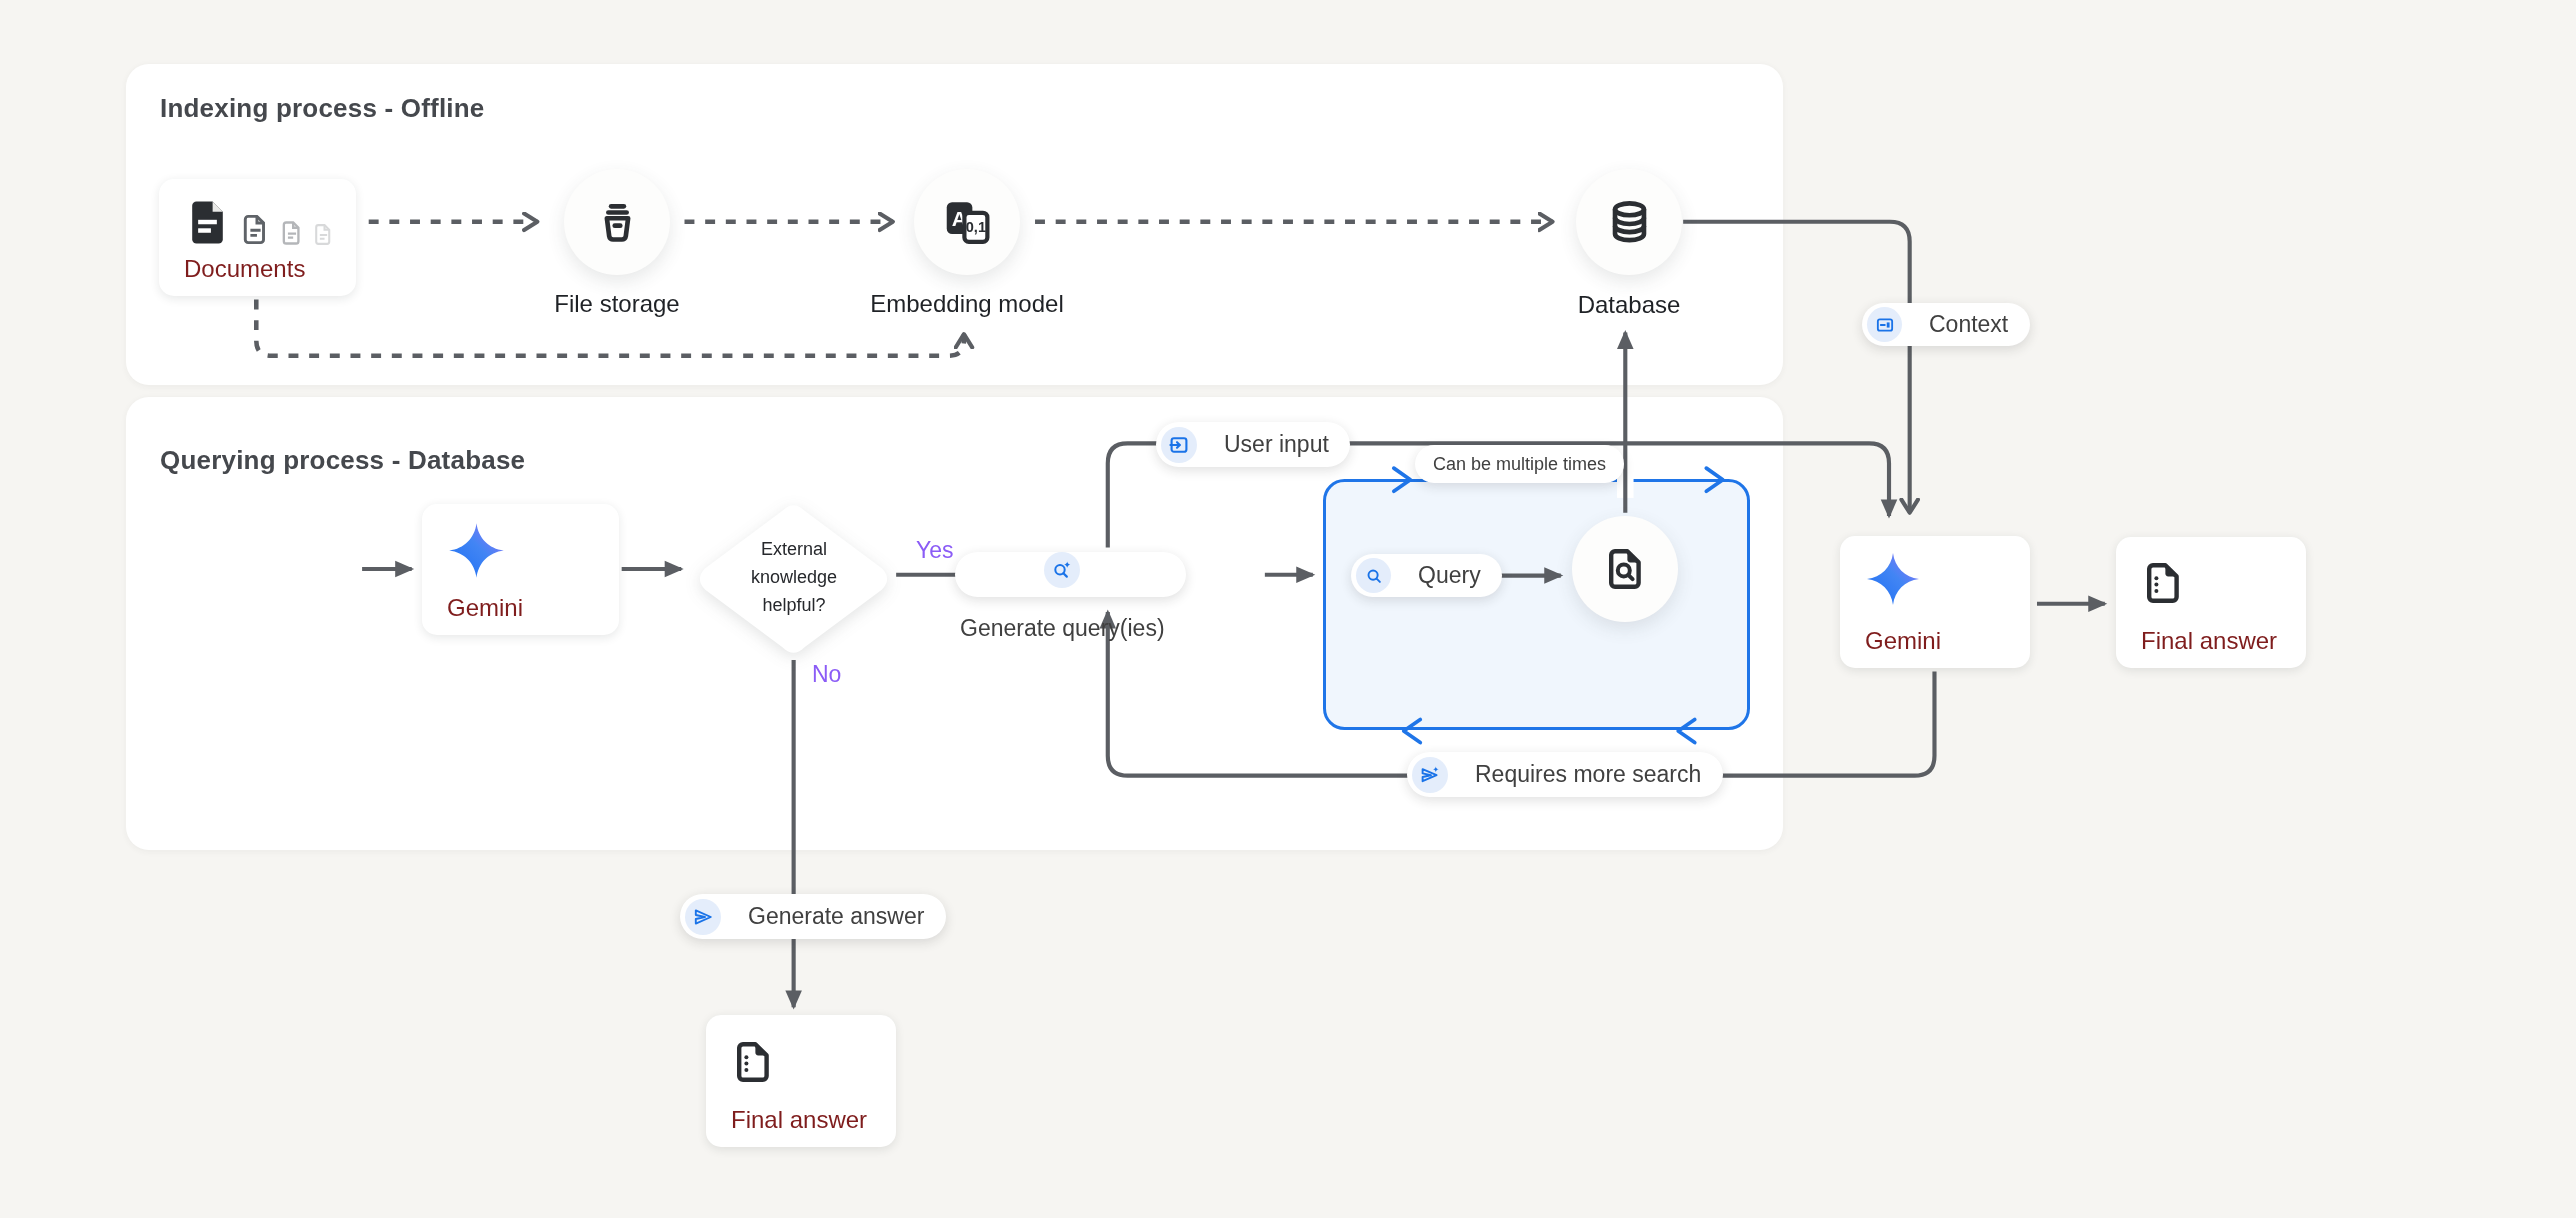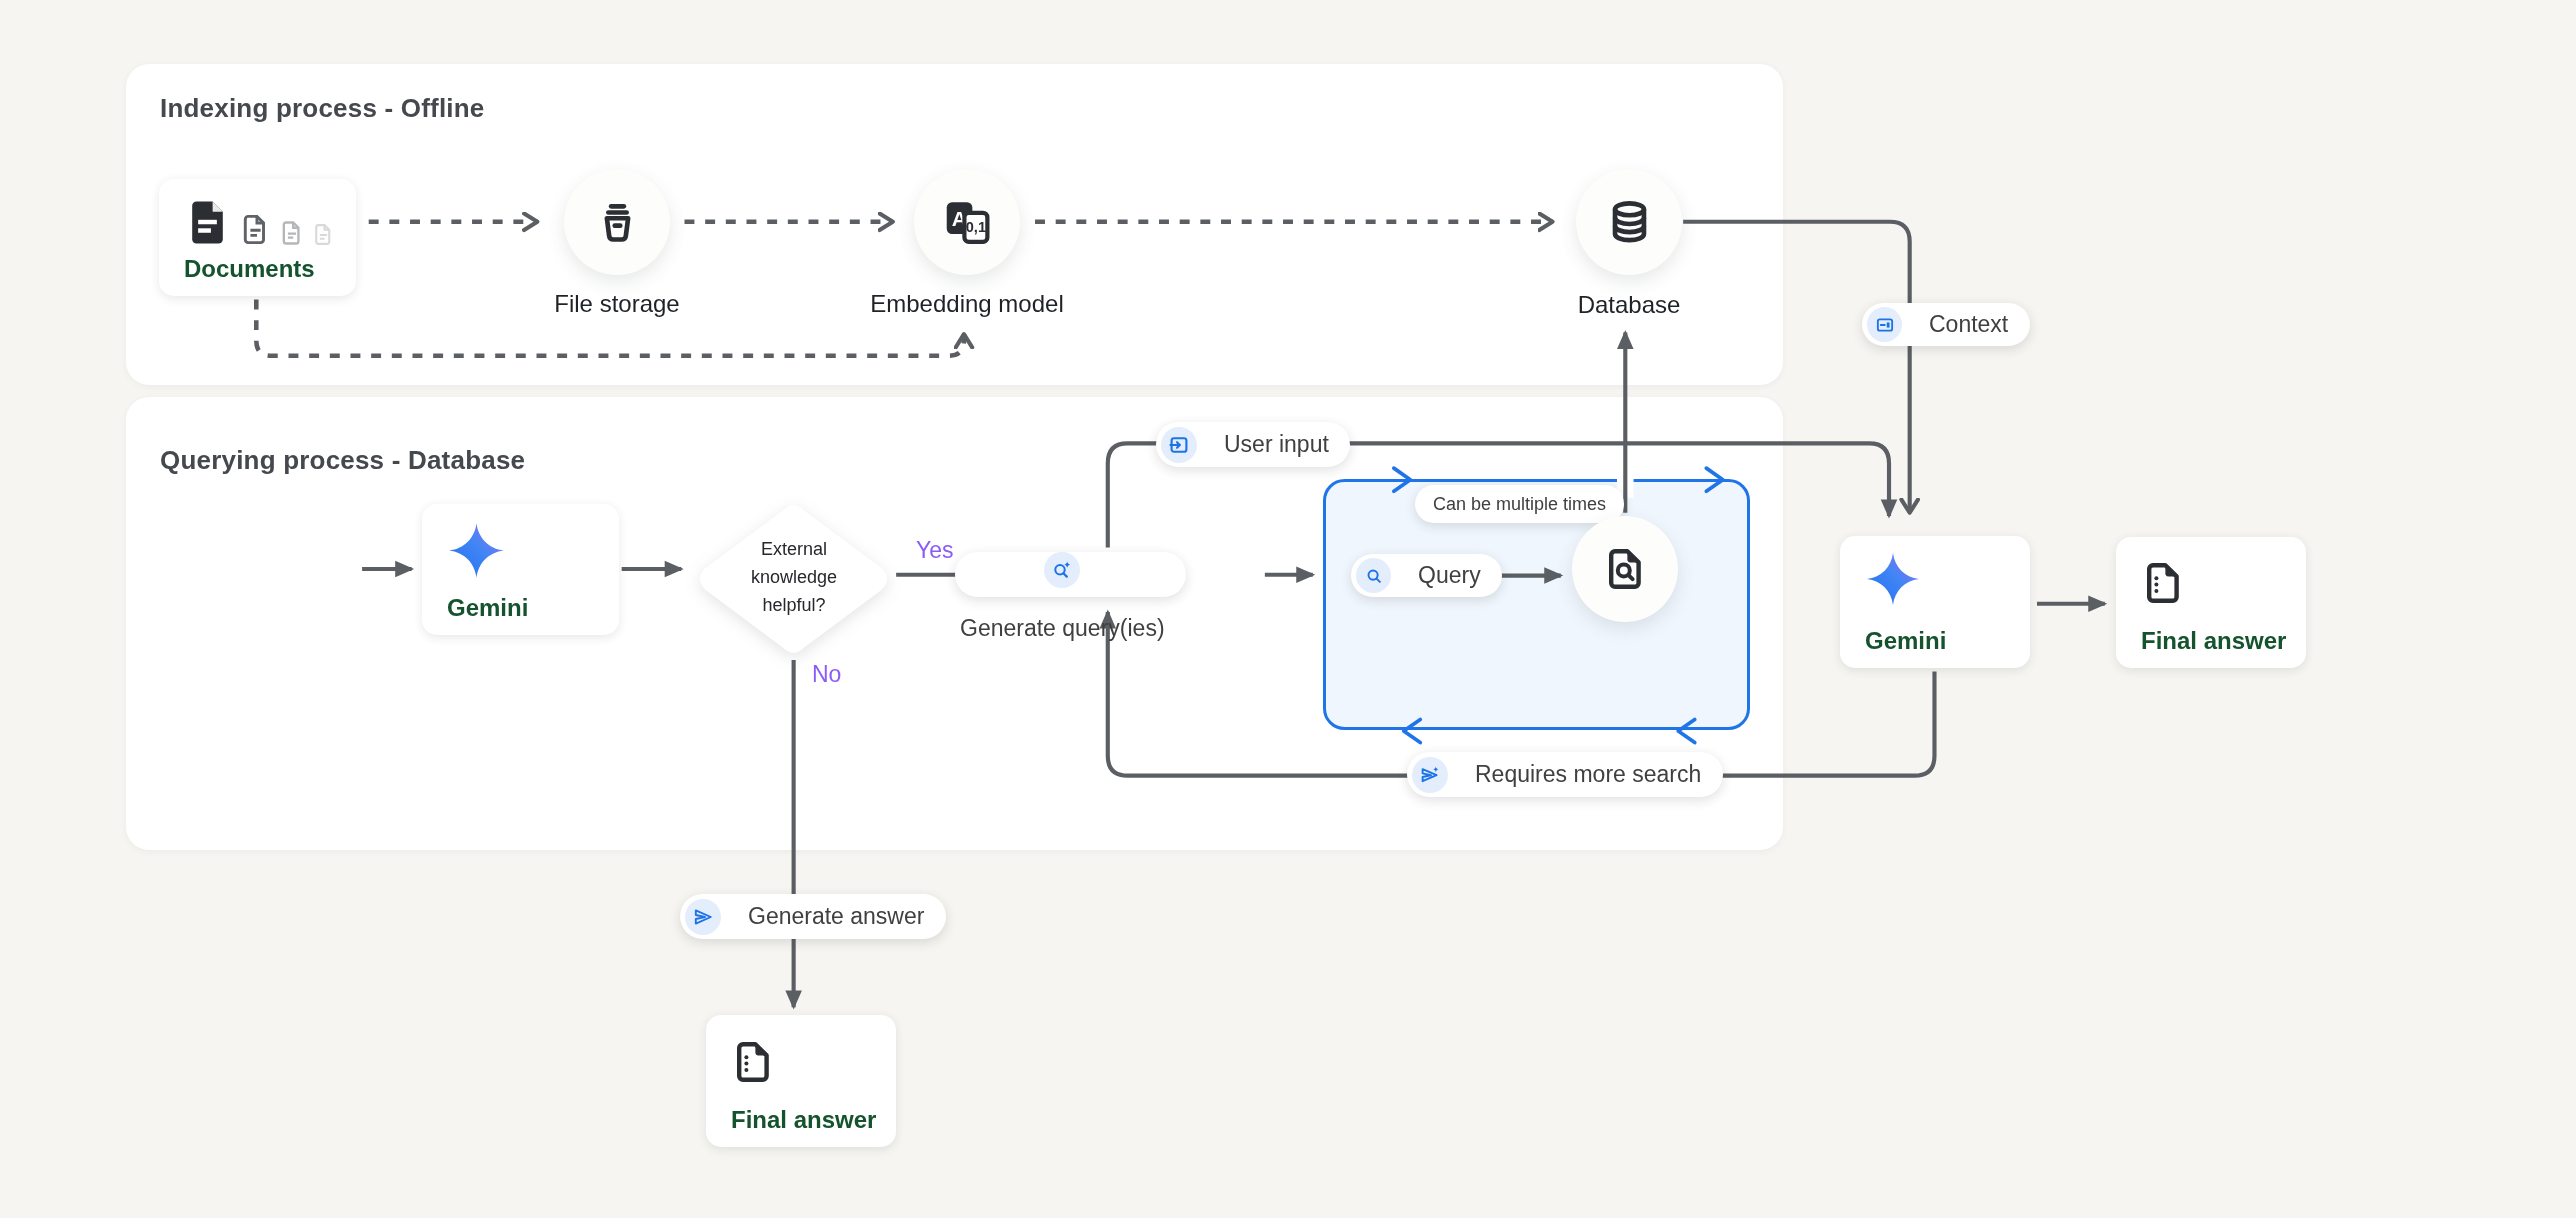--- a/index.html
+++ b/index.html
@@ -19,21 +19,21 @@
     position:absolute;left:1323px;top:479px;width:427px;height:251px;
     background:#f0f6fd;border:3.3px solid #1f75e8;border-radius:21.5px;box-sizing:border-box;
   }
   #wires{position:absolute;left:0;top:0;z-index:4;}
   .nodes{position:absolute;left:0;top:0;width:100%;height:100%;z-index:5;}
   .node-box{
     position:absolute;background:#fff;border-radius:15px;
     box-shadow:0 2.5px 10px rgba(33,36,41,.10);
   }
   .box-label{
-    position:absolute;left:25px;bottom:13.2px;font-size:24px;font-weight:700;color:#14532d;white-space:nowrap;
+    position:absolute;left:25px;bottom:13.2px;font-size:24px;font-weight:400;color:#7f1d1d;white-space:nowrap;
   }
   .box-icon{position:absolute;left:23px;top:20px;}
   .node-circle{
     position:absolute;width:106px;height:106px;border-radius:50%;
     background:#fdfdfc;box-shadow:0 6.6px 18px rgba(60,64,67,.12);
     display:flex;align-items:center;justify-content:center;
   }
   .circle-label{
     position:absolute;width:248px;text-align:center;font-size:24px;font-weight:500;color:#1f2226;line-height:31px;
   }
@@ -223,21 +223,21 @@
       <span class="chip">
         <svg width="24" height="24" viewBox="0 0 24 24" stroke="#1a73e8" fill="none" stroke-width="2.1">
           <rect x="4.6" y="5.2" width="14.8" height="13.6" rx="2.4"></rect>
           <path d="M3.4 12 H12.6" stroke-linecap="round"></path>
           <path d="M10 9.2 L12.8 12 L10 14.8" stroke-linecap="round" stroke-linejoin="round"></path>
         </svg>
       </span>
       <span>User input</span>
     </div>
 
-    <div class="pill small" style="left:1415px;top:485px;">
+    <div class="pill small" style="left:1415px;top:445px;">
       <span>Can be multiple times</span>
     </div>
 
     <div class="pill" style="left:1351px;top:554px;height:43px;">
       <span class="chip" style="width:35px;height:35px;">
         <svg width="22" height="22" viewBox="0 0 24 24" stroke="#1a73e8" fill="none" stroke-width="2.1">
           <circle cx="11" cy="11" r="5"></circle>
           <path d="M14.8 14.8 L18.4 18.4" stroke-linecap="round"></path>
         </svg>
       </span>

